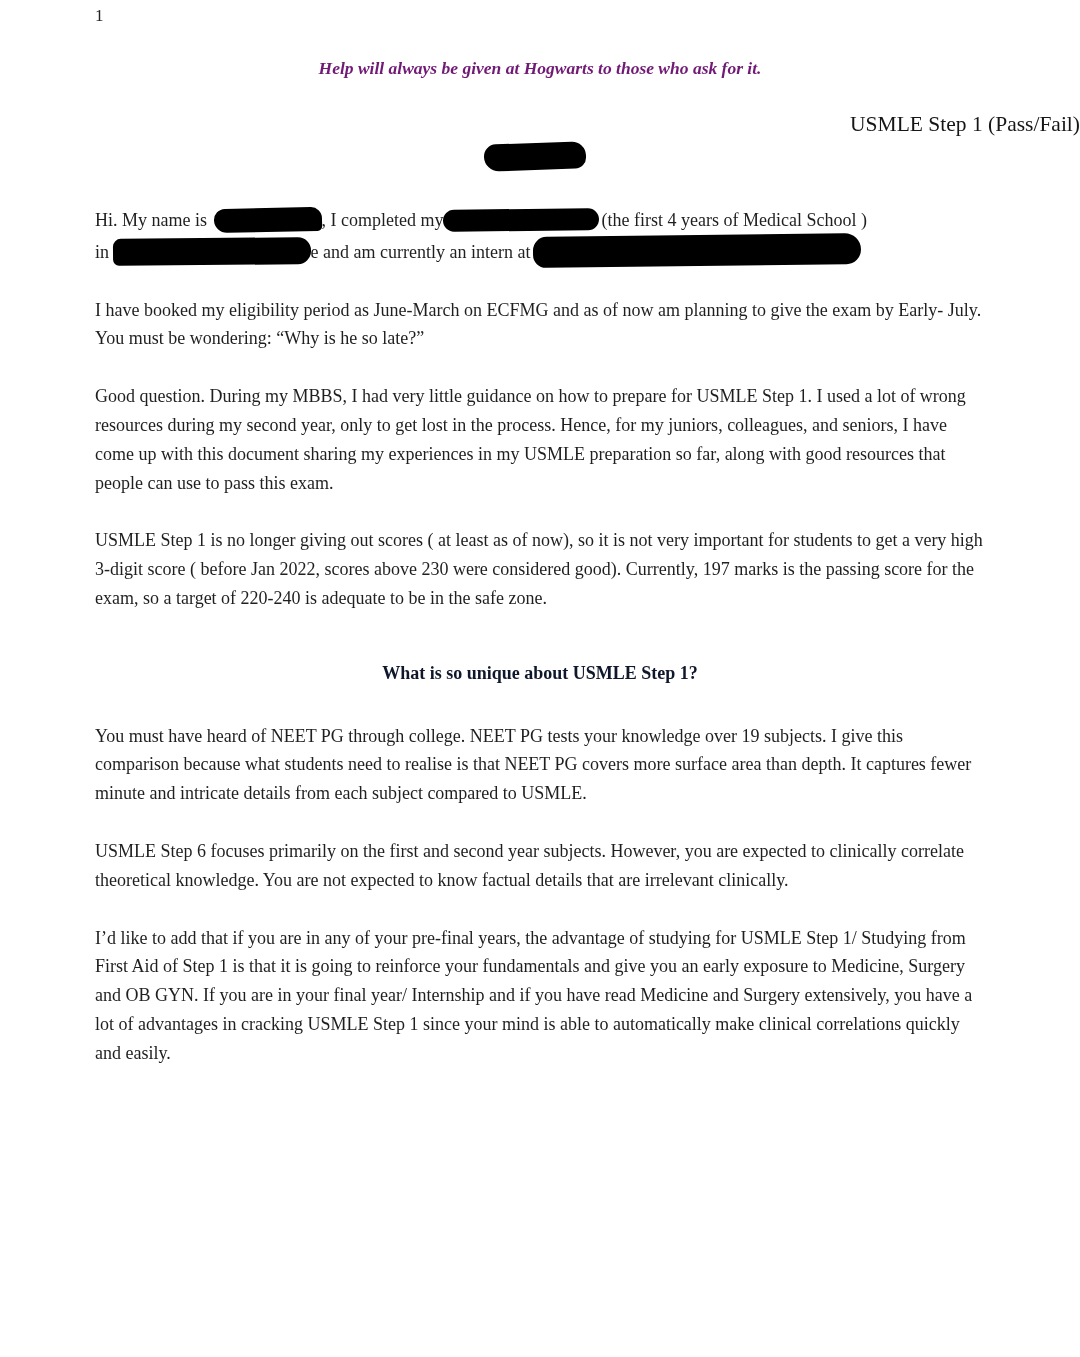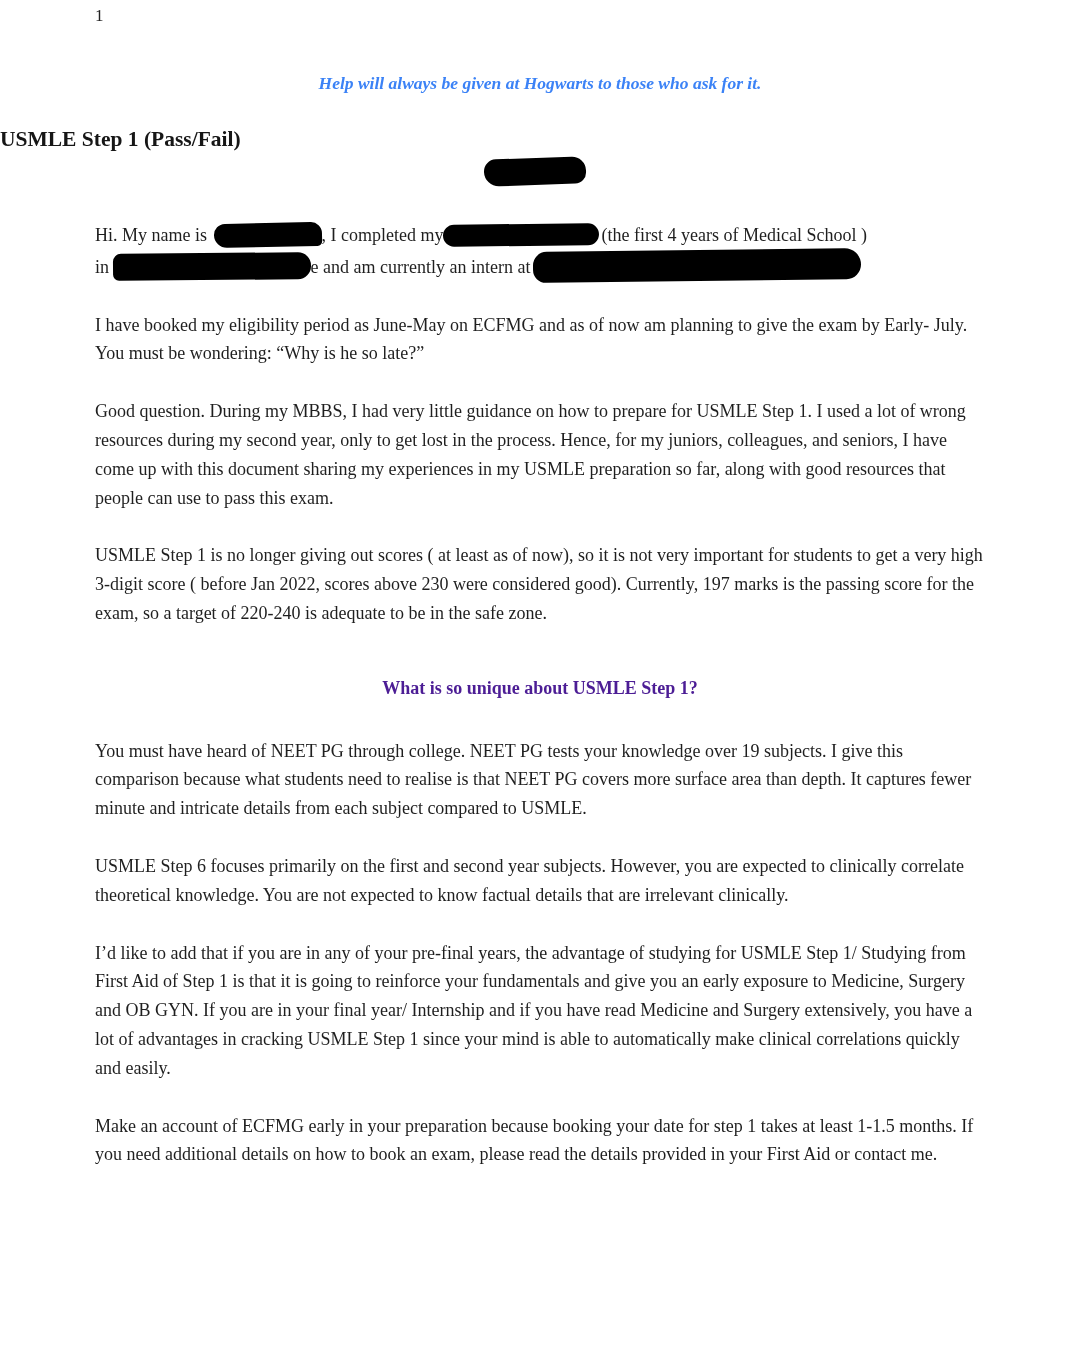--- a/index.html
+++ b/index.html
@@ -12,32 +12,32 @@
     color: #1f1f1f;
   }
   .page { padding-top: 4px; }
   .page-number {
     margin-left: 95px;
     font-size: 17px;
     line-height: 23px;
     color: #222;
   }
   .quote {
-    margin-top: 44px;
+    margin-top: 29px;
     text-align: center;
     font-weight: bold;
     font-style: italic;
     font-size: 17.5px;
     line-height: 24px;
-    color: #3b82f6;
+    color: #701a75;
   }
   .title {
     margin-top: 30px;
-    text-align: left;
-    font-weight: bold;
+    text-align: right;
+    font-weight: normal;
     font-size: 21.5px;
     line-height: 28px;
     color: #161616;
   }
   .redaction {
     display: inline-block;
     background: #000;
     border-radius: 12px;
     vertical-align: -6px;
   }
@@ -53,21 +53,21 @@
     font-size: 18px;
     line-height: 28.8px;
   }
   .para { margin: 0 0 29px 0; }
   .section-heading {
     margin: 46px 0 34px 0;
     text-align: center;
     font-weight: bold;
     font-size: 18px;
     line-height: 28.8px;
-    color: #4c1d95;
+    color: #0f172a;
   }
   .redacted-name   { border-radius: 12px 12px 5px 14px; transform: rotate(-1.2deg); vertical-align: -6px; margin-left: 2px; }
   .redacted-degree { border-radius: 11px; transform: rotate(-0.6deg); vertical-align: -5px; margin-right: 2px; }
   .redacted-college  { border-radius: 8px 13px 13px 6px; transform: rotate(-0.5deg); vertical-align: -7px; margin-left: -1px; }
   .redacted-hospital { border-radius: 15px 18px 16px 14px; transform: rotate(-0.7deg); vertical-align: -8px; margin-left: 3px; }
 </style>
 </head>
 <body>
 
 <div class="page">
@@ -77,30 +77,29 @@
   <div class="quote">Help will always be given at Hogwarts to those who ask for it.</div>
 
   <h1 class="title">USMLE Step 1 (Pass/Fail)</h1>
 
   <div class="redaction title-blob" style="width: 102px; height: 27px;"></div>
 
   <div class="content">
 
     <p class="para"><span>Hi. My name is </span><span class="redaction redacted-name" style="width: 108px; height: 24px;"></span><span>, I completed my</span><span class="redaction redacted-degree" style="width: 156px; height: 22px;"></span><span>(the first 4 years of Medical School )</span><br><span>in </span><span class="redaction redacted-college" style="width: 198px; height: 27px;"></span><span>e and am currently an intern at</span><span class="redaction redacted-hospital" style="width: 328px; height: 31px;"></span></p>
 
-    <p class="para">I have booked my eligibility period as June-May on ECFMG and as of now am planning to give the exam by Early- July. You must be wondering: “Why is he so late?”</p>
+    <p class="para">I have booked my eligibility period as June-March on ECFMG and as of now am planning to give the exam by Early- July. You must be wondering: “Why is he so late?”</p>
 
     <p class="para">Good question. During my MBBS, I had very little guidance on how to prepare for USMLE Step 1. I used a lot of wrong resources during my second year, only to get lost in the process. Hence, for my juniors, colleagues, and seniors, I have come up with this document sharing my experiences in my USMLE preparation so far, along with good resources that people can use to pass this exam.</p>
 
     <p class="para">USMLE Step 1 is no longer giving out scores ( at least as of now), so it is not very important for students to get a very high 3-digit score ( before Jan 2022, scores above 230 were considered good). Currently, 197 marks is the passing score for the exam, so a target of 220-240 is adequate to be in the safe zone.</p>
 
     <h2 class="section-heading">What is so unique about USMLE Step 1?</h2>
 
     <p class="para">You must have heard of NEET PG through college. NEET PG tests your knowledge over 19 subjects. I give this comparison because what students need to realise is that NEET PG covers more surface area than depth. It captures fewer minute and intricate details from each subject compared to USMLE.</p>
 
     <p class="para">USMLE Step 6 focuses primarily on the first and second year subjects. However, you are expected to clinically correlate theoretical knowledge. You are not expected to know factual details that are irrelevant clinically.</p>
 
     <p class="para">I’d like to add that if you are in any of your pre-final years, the advantage of studying for USMLE Step 1/ Studying from First Aid of Step 1 is that it is going to reinforce your fundamentals and give you an early exposure to Medicine, Surgery and OB GYN. If you are in your final year/ Internship and if you have read Medicine and Surgery extensively, you have a lot of advantages in cracking USMLE Step 1 since your mind is able to automatically make clinical correlations quickly and easily.</p>
 
-    <p class="para">Make an account of ECFMG early in your preparation because booking your date for step 1 takes at least 1-1.5 months. If you need additional details on how to book an exam, please read the details provided in your First Aid or contact me.</p>
 
   </div>
 </div>
 
 </body></html>

